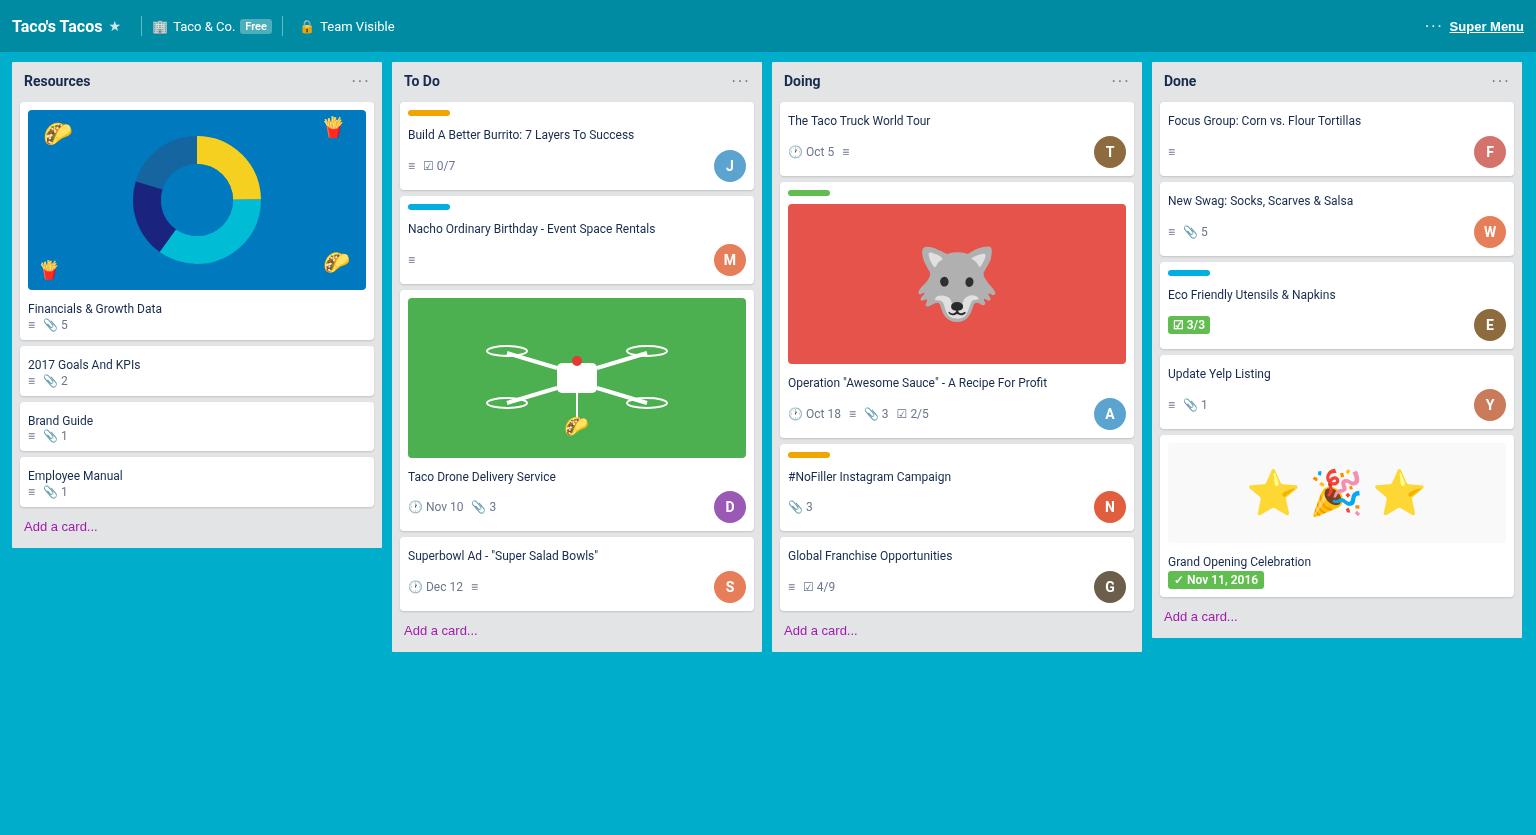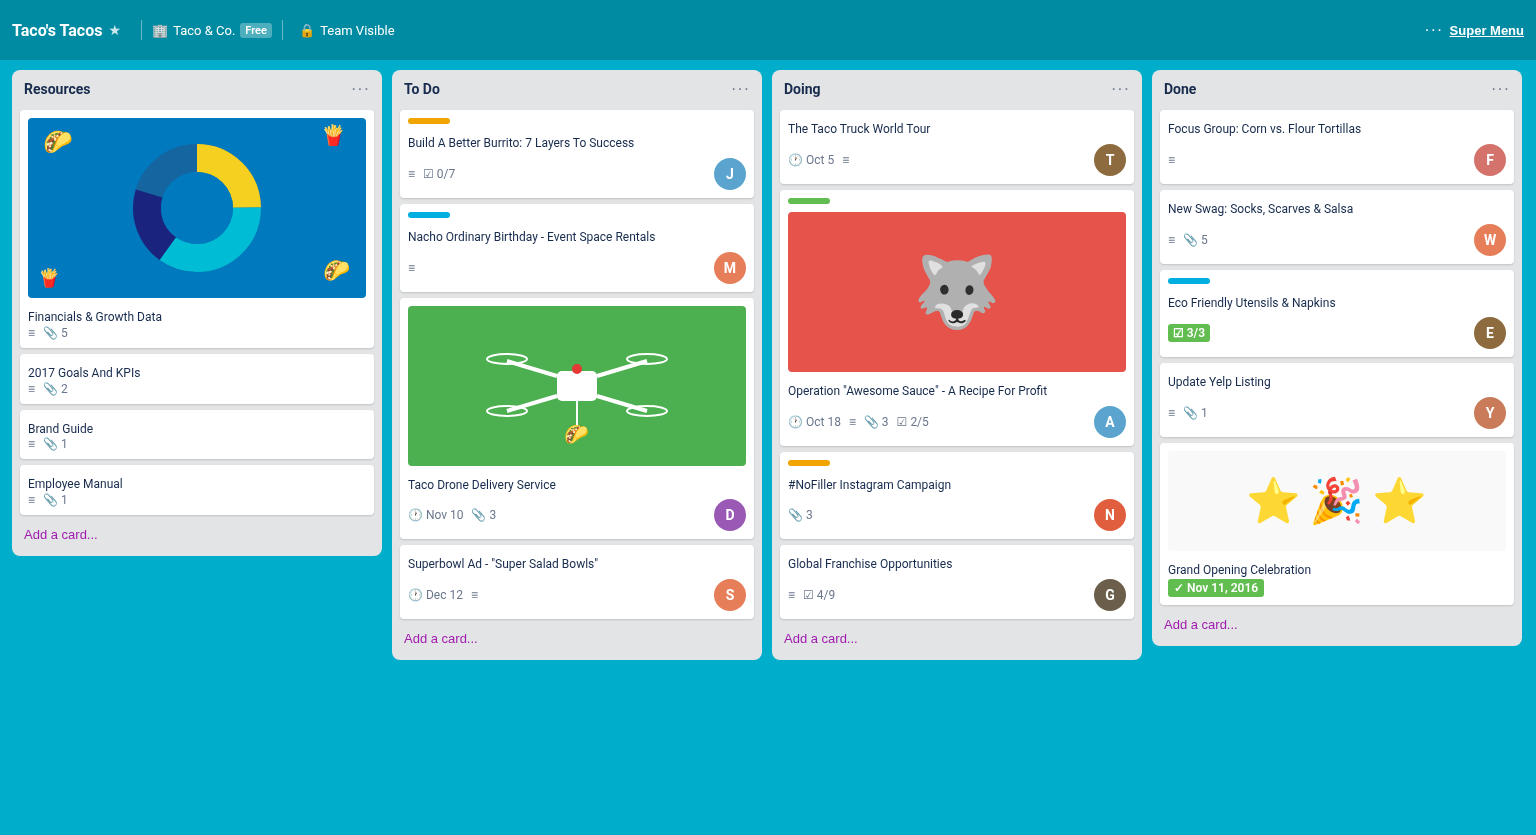--- a/index.html
+++ b/index.html
@@ -7,21 +7,21 @@
       font-family: -apple-system, BlinkMacSystemFont, "Segoe UI", Roboto, sans-serif;
       background: #00AECC;
       min-height: 835px;
       display: flex;
       flex-direction: column;
     }
 
     
     .header {
       background: rgba(0,0,0,0.2);
-      height: 60px;
+      height: 52px;
       display: flex;
       align-items: center;
       padding: 0 12px;
       color: white;
       flex-shrink: 0;
     }
     .header-title {
       font-weight: 700;
       font-size: 16px;
       margin-right: 6px;
@@ -86,21 +86,21 @@
       gap: 10px;
       padding: 10px 12px;
       overflow-x: auto;
       flex: 1;
       align-items: flex-start;
     }
 
     
     .column {
       background: #E2E4E6;
-      border-radius: 8px;
+      border-radius: 1px;
       width: 370px;
       min-width: 370px;
       padding: 8px;
       display: flex;
       flex-direction: column;
       gap: 6px;
       max-height: 780px;
       overflow-y: auto;
     }
     .column-header {

